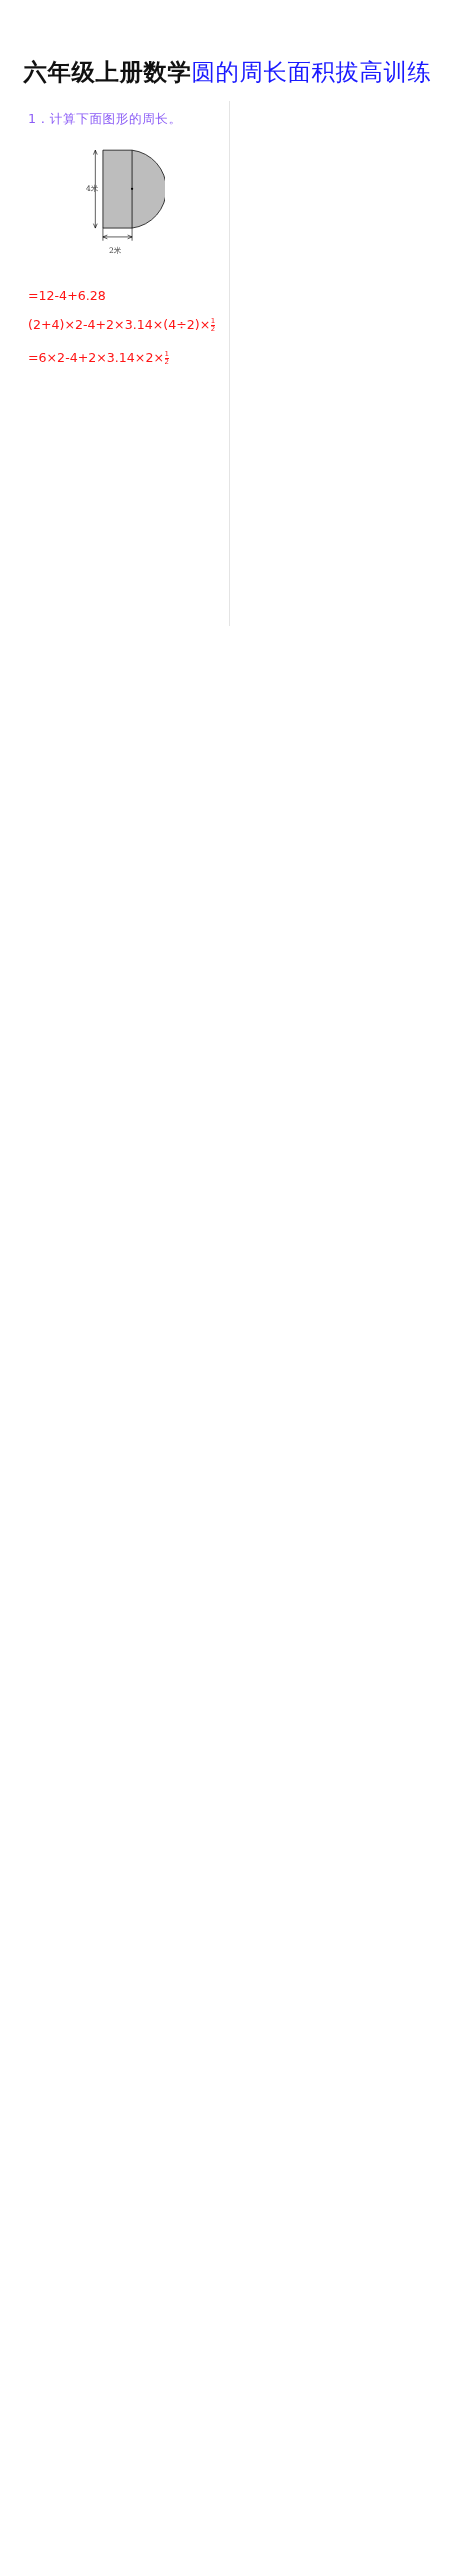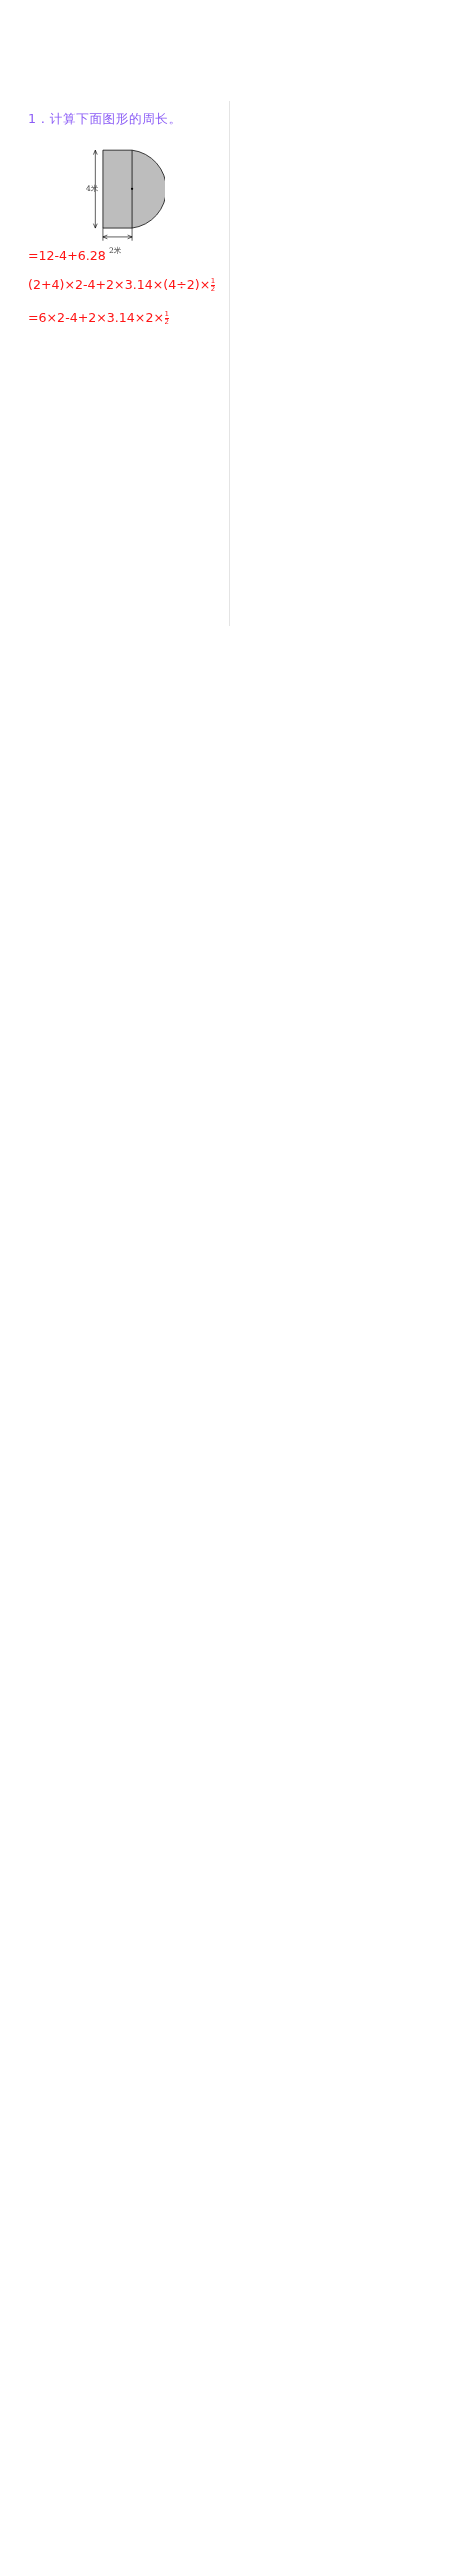--- a/index.html
+++ b/index.html
@@ -6,21 +6,21 @@
   body { width: 455px; height: 2576px; background: #ffffff; position: relative; overflow: hidden;
          font-family: "DejaVu Sans", "Liberation Sans", sans-serif; }
   .page { position: absolute; left: 0; width: 455px; }
   .title { position: absolute; left: 0; width: 455px; text-align: center; font-size: 23.4px; font-weight: bold;
            letter-spacing: 0.6px; font-family: "DejaVu Sans", sans-serif; white-space: nowrap; }
   .title .t-black { color: #111111; }
   .title .t-blue { color: #1a1aff; font-weight: normal; }
   .divider { position: absolute; left: 229px; width: 0.6px; background: #e4e4e4; }
   .line { position: absolute; white-space: nowrap; font-size: 12.6px; line-height: 16.4px; }
   .q { color: #8b5cf6; letter-spacing: 0.6px; }
-  .a { color: #ff1414; }
+  .a { color: #ff1414; margin-top: 40px; }
   .fig { position: absolute; }
   .frac { display: inline-block; vertical-align: middle; font-size: 7px; line-height: 7px; text-align: center; margin: 0 0.6px; }
   .frac span { display: block; }
   .frac span.num { border-bottom: 0.6px solid #ff1414; }
 </style>
 </head>
 <body>
 
 <div class="page" style="top:0;height:632px;">
   <div class="title" style="top:56px;">
@@ -57,20 +57,23 @@
   </svg>
   <div class="line" style="left:314px;top:211px;font-size:8.2px;color:#333;transform:rotate(-45deg);font-family:'DejaVu Serif',serif;">16 cm</div>
   <div class="line" style="left:341px;top:206px;font-size:8.2px;color:#333;transform:rotate(60deg);font-family:'DejaVu Serif',serif;">12 cm</div>
   <div class="line" style="left:319px;top:243px;font-size:8.2px;color:#333;font-weight:bold;font-family:'DejaVu Serif',serif;">20 cm</div>
   <div class="line a" style="left:238px;top:277px;">3.14×（20÷2）²÷2－12×16÷2</div>
   <div class="line a" style="left:240px;top:310px;">＝3.14×10²÷2－192÷2</div>
   <div class="line a" style="left:240px;top:244px;">＝3.14×100÷2－96</div>
 </div>
 
 <div id="p1-fix" style="position:absolute;left:0;top:0;width:455px;height:632px;background:#fff;">
+  <div class="title" style="top:56px;">
+    <span class="t-black">六年级上册数学</span><span class="t-blue">圆的周长面积拔高训练</span>
+  </div>
   <div class="divider" style="top:101px;height:525px;"></div>
 
   <div class="line q" style="left:28px;top:111px;">1．计算下面图形的周长。</div>
   <svg class="fig" style="left:89px;top:147px;" width="76" height="114" viewBox="0 0 120 180">
     <path d="M22,5 L68,5 A62,62 0 0 1 68,128 L22,128 Z" fill="#bdbdbd" stroke="#000" stroke-width="1.2"></path>
     <line x1="68" y1="5" x2="68" y2="128" stroke="#000" stroke-width="1.2"></line>
     <circle cx="68" cy="66" r="1.8" fill="#000"></circle>
     <line x1="10" y1="5" x2="10" y2="128" stroke="#000"></line>
     <path d="M7,12 L10,5 L13,12 M7,121 L10,128 L13,121" stroke="#000" fill="none"></path>
     <line x1="22" y1="142" x2="68" y2="142" stroke="#000"></line>

